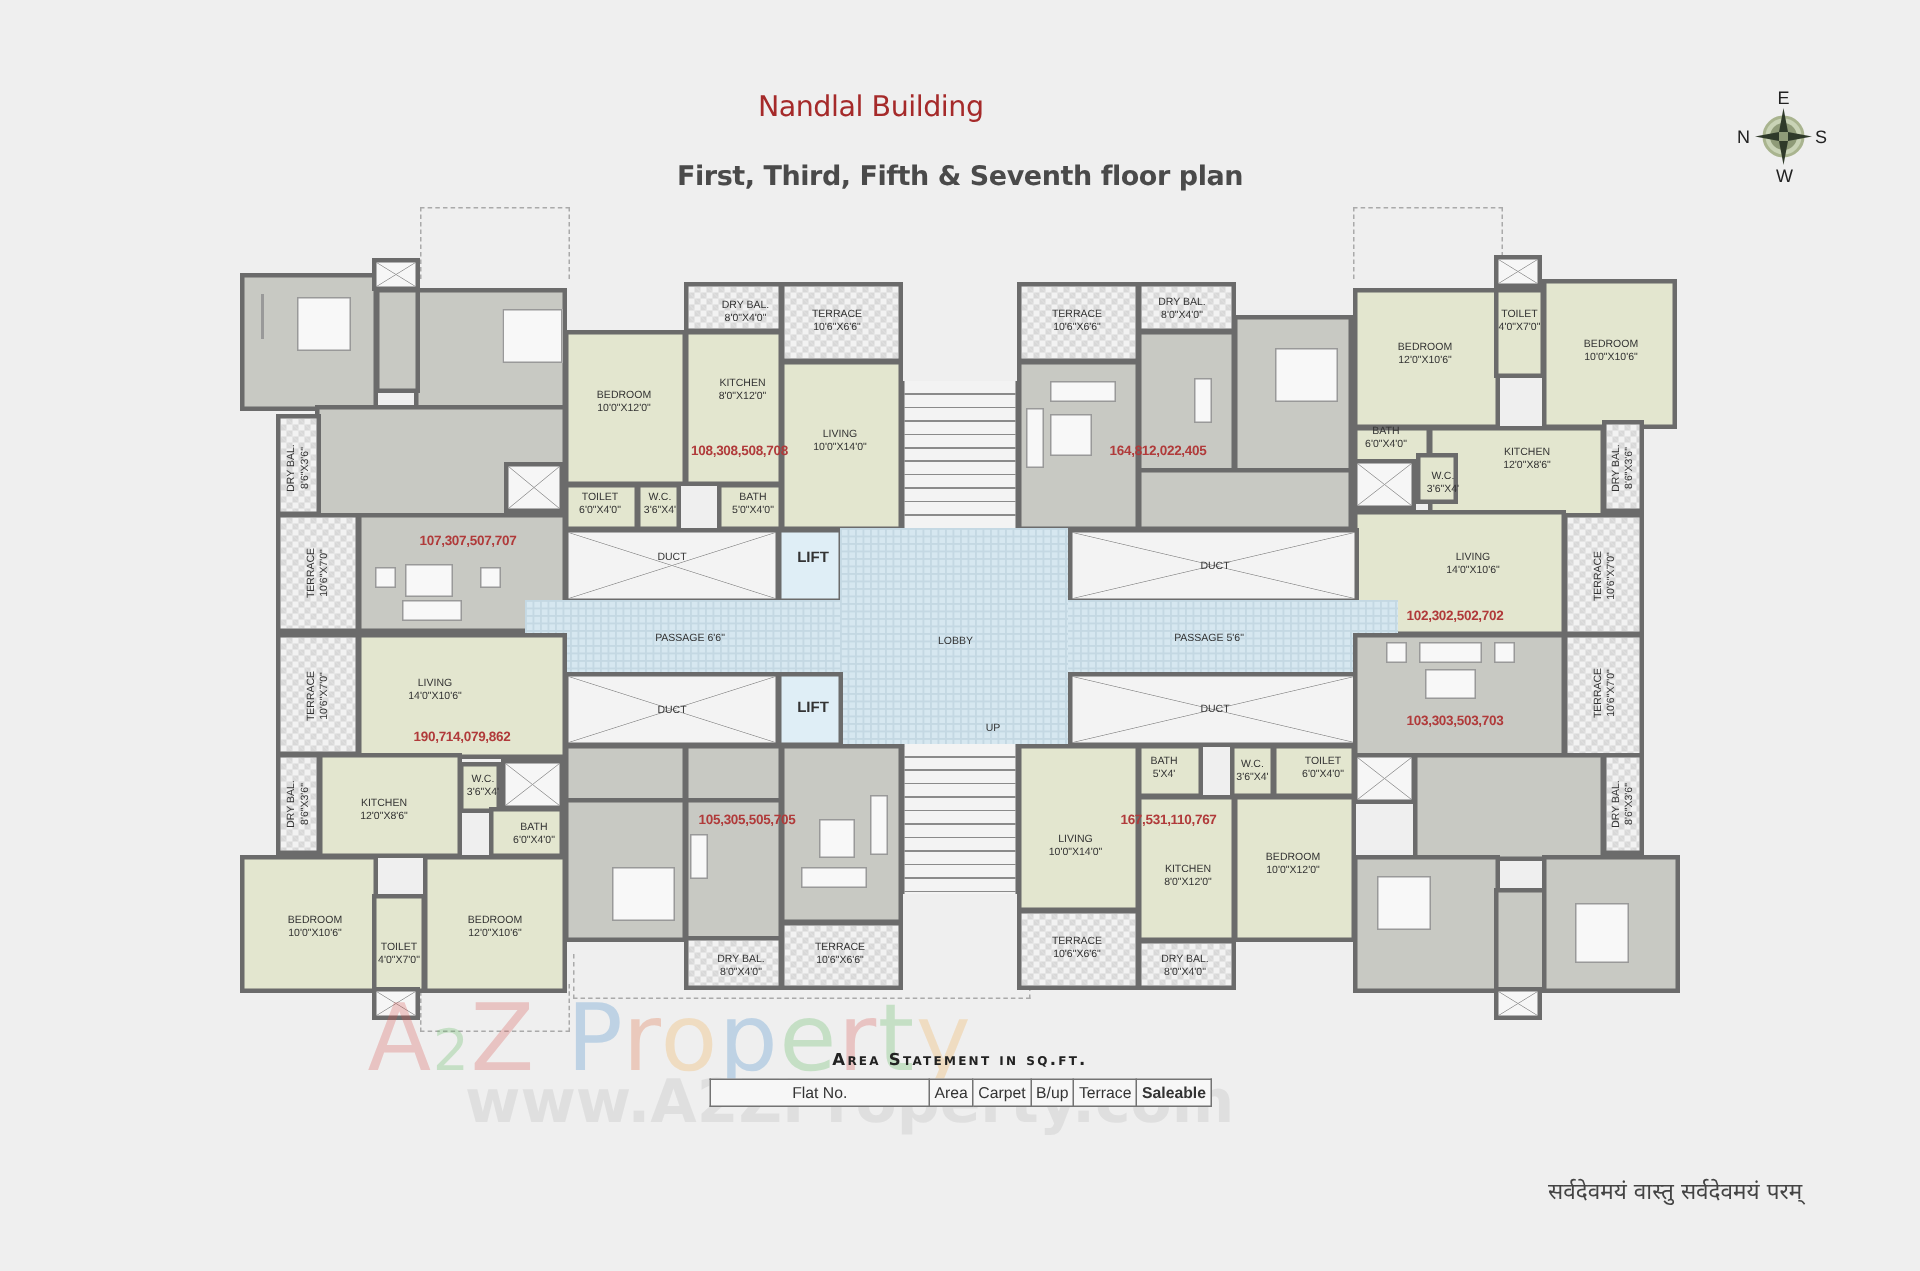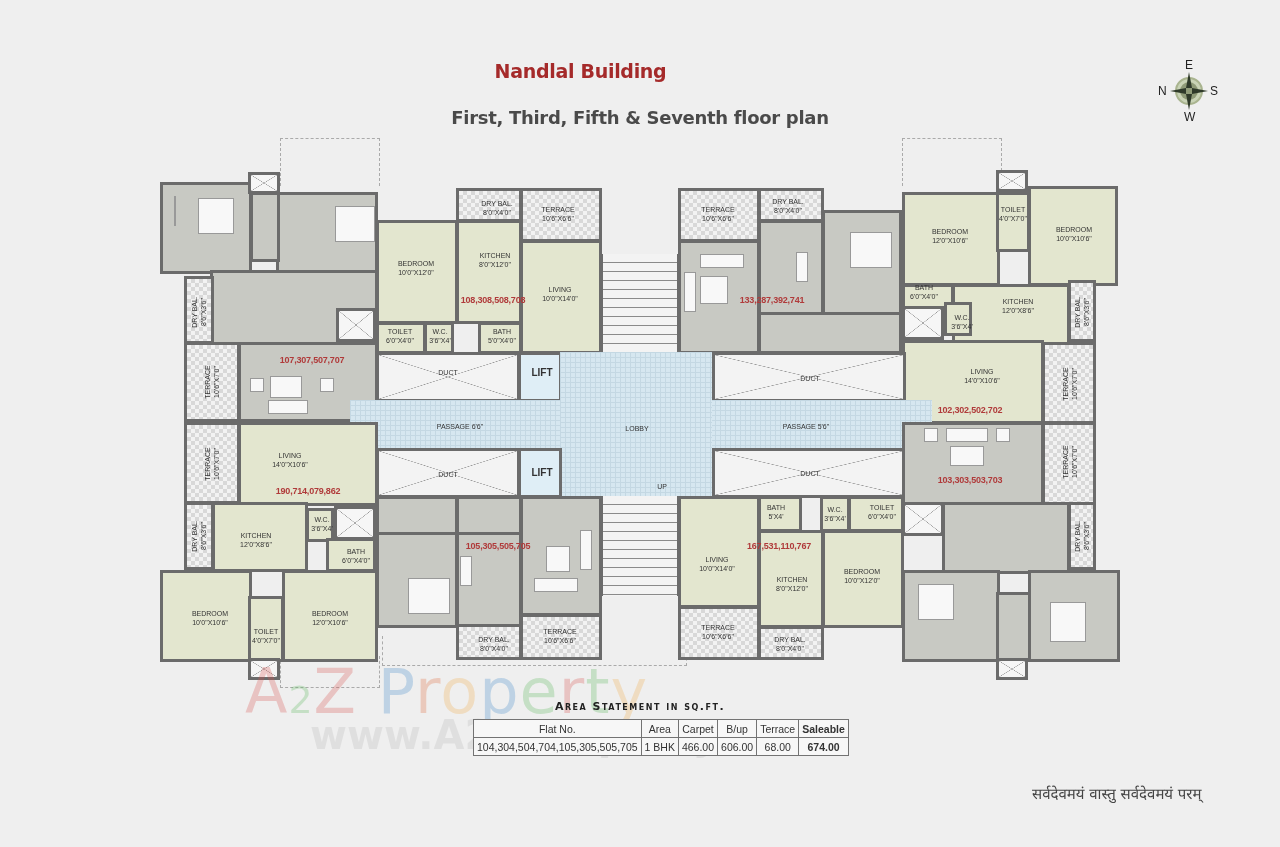--- a/index.html
+++ b/index.html
@@ -5,21 +5,21 @@
   * { box-sizing: border-box; margin: 0; padding: 0; }
   body {
     width: 1280px; height: 847px; overflow: hidden;
     background: #efefef;
     font-family: "Liberation Sans", sans-serif;
     position: relative;
   }
   .abs { position: absolute; }
   .title {
     left: 0; width: 1161px; top: 60px; text-align: center;
-    font-family: "DejaVu Sans", sans-serif; font-weight: bold;
+    font-family: "DejaVu Sans", sans-serif; font-weight: normal;
     font-size: 19px; color: #a52a2a; letter-spacing: -0.3px;
   }
   .subtitle {
     left: 0; width: 1280px; top: 107px; text-align: center;
     font-family: "DejaVu Sans", sans-serif; font-weight: bold;
     font-size: 18px; color: #4a4a4a; letter-spacing: -0.3px;
   }
   
   .compass { left: 1158px; top: 58px; width: 62px; height: 66px; }
   .compass .lbl { position: absolute; font-size: 12px; color: #222; font-family: "Liberation Sans", sans-serif; }
@@ -190,21 +190,21 @@
   <div class="rlabel" style="left:628px;top:70px;"><span>DRY BAL.</span><br><span>8'0"X4'0"</span></div>
   <div class="room grey" style="left:518px;top:104px;width:82px;height:114px;"></div>
   <div class="room grey" style="left:598px;top:84px;width:66px;height:104px;"></div>
   <div class="room grey" style="left:662px;top:74px;width:80px;height:114px;"></div>
   <div class="room grey" style="left:598px;top:176px;width:144px;height:42px;"></div>
   <div class="furn" style="left:540px;top:140px;width:28px;height:28px;"></div>
   <div class="furn" style="left:540px;top:118px;width:44px;height:14px;"></div>
   <div class="furn" style="left:524px;top:136px;width:12px;height:40px;"></div>
   <div class="furn" style="left:636px;top:116px;width:12px;height:30px;"></div>
   <div class="furn" style="left:690px;top:96px;width:42px;height:36px;"></div>
-  <div class="flatno" style="left:612px;top:164px;">133,287,392,741</div>
+  <div class="flatno" style="left:612px;top:164px;">164,812,022,405</div>
 
   <div class="shaft" style="left:836px;top:34px;width:32px;height:22px;"></div>
   <div class="room" style="left:742px;top:56px;width:98px;height:94px;"></div>
   <div class="rlabel" style="left:790px;top:100px;"><span>BEDROOM</span><br><span>12'0"X10'6"</span></div>
   <div class="room" style="left:836px;top:56px;width:34px;height:60px;"></div>
   <div class="rlabel" style="left:853px;top:78px;"><span>TOILET</span><br><span>4'0"X7'0"</span></div>
   <div class="room" style="left:868px;top:50px;width:90px;height:100px;"></div>
   <div class="rlabel" style="left:914px;top:98px;"><span>BEDROOM</span><br><span>10'0"X10'6"</span></div>
   <div class="room" style="left:742px;top:148px;width:52px;height:32px;"></div>
   <div class="rlabel" style="left:764px;top:156px;"><span>BATH</span><br><span>6'0"X4'0"</span></div>
@@ -331,24 +331,16 @@
     <tr>
       <th style="width:146px">Flat No.</th>
       <th>Area</th>
       <th>Carpet</th>
       <th>B/up</th>
       <th>Terrace</th>
       <th class="bold">Saleable</th>
     </tr>
   </thead>
   <tbody>
-    <tr>
-      <td>104,304,504,704,105,305,505,705</td>
-      <td>1 BHK</td>
-      <td>466.00</td>
-      <td>606.00</td>
-      <td>68.00</td>
-      <td class="bold">674.00</td>
-    </tr>
   </tbody>
 </table>
 
 <div class="abs sanskrit">सर्वदेवमयं वास्तु सर्वदेवमयं परम्</div>
 
 </body></html>

